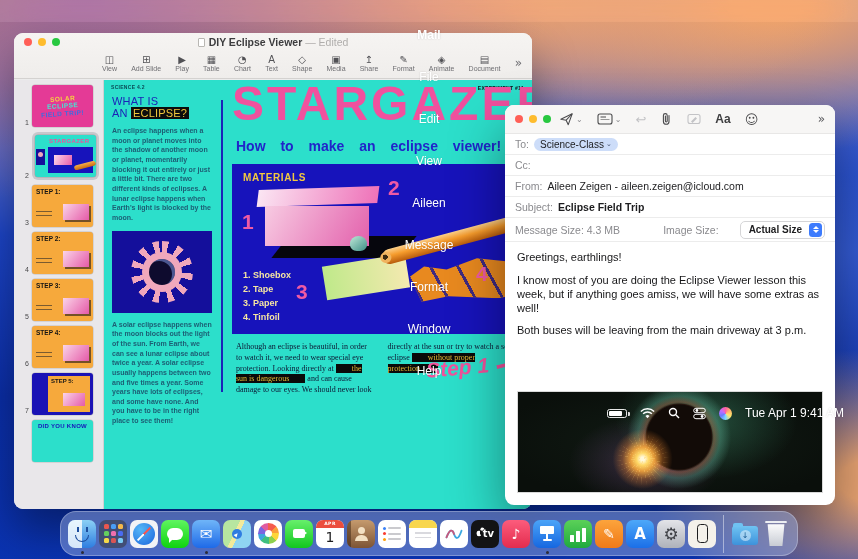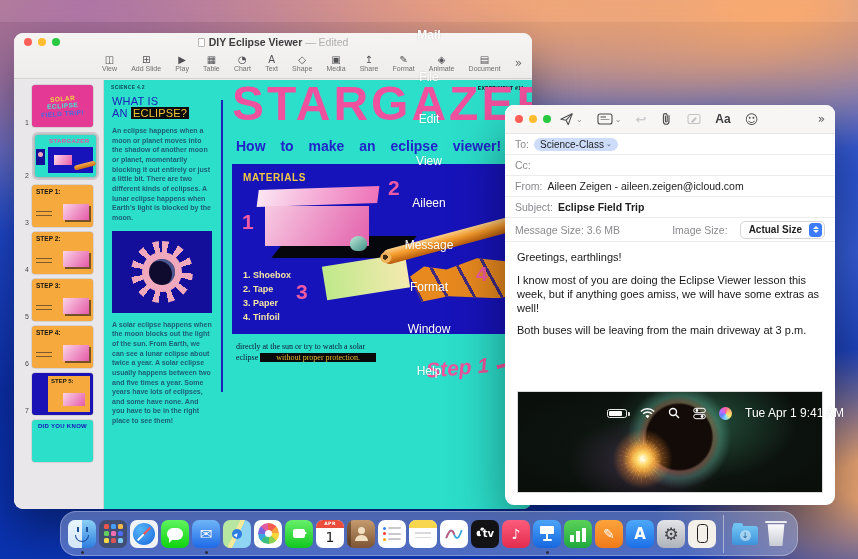--- a/index.html
+++ b/index.html
@@ -146,21 +146,21 @@
   .aa { font-size:12px; font-weight:600; color:#3e3e40; }
   .movf { margin-left:auto; font-size:12px; color:#5a5a5e; font-family:"DejaVu Sans",sans-serif; }
   .mrow { display:flex; align-items:center; padding:0 10px; height:21px; border-bottom:1px solid #ececec;
     font-size:10.5px; color:#8a8a8e; flex:none; }
   .mrow .val { color:#1d1d1f; margin-left:5px; }
   .mrow .val.b { font-weight:700; }
   .token { display:inline-flex; align-items:center; margin-left:5px; background:#cdddf9; border-radius:8px;
     padding:1px 6px; font-size:10px; color:#1c1c1e; font-weight:500; gap:2px; }
   .token .tch { font-family:"DejaVu Sans",sans-serif; font-size:7px; color:#44506e; }
   .sizesrow { height:24px; }
-  .sizesrow .right { margin-left:auto; display:flex; align-items:center; gap:12px; }
+  .sizesrow .right { margin-left:auto; display:flex; align-items:center; gap:21px; }
   .imgsize { display:flex; align-items:center; border:1px solid #d5d5d7; border-radius:5px; background:#fff;
     padding:1px 2px 1px 8px; color:#1d1d1f; font-size:10px; font-weight:600; }
   .stepper { width:13px; height:14px; margin-left:7px; background:#3d7bfd; border-radius:3.5px;
     display:flex; flex-direction:column; align-items:center; justify-content:center; gap:1px; }
   .stepper .up { width:0; height:0; border-left:3px solid transparent; border-right:3px solid transparent; border-bottom:3.5px solid #fff; }
   .stepper .dn { width:0; height:0; border-left:3px solid transparent; border-right:3px solid transparent; border-top:3.5px solid #fff; }
   .mbody { flex:1; padding:9px 12px 8px; font-size:11px; line-height:1.26; color:#161618; overflow:hidden; }
   .mbody p { margin-bottom:9px; }
   .photo { flex:none; margin:1px 12px 12px; height:102px; border:1px solid #d9d9d9; position:relative;
     background-color:#0b110d;
@@ -474,20 +474,23 @@
         <div class="matlist">
           <div>1. Shoebox</div>
           <div>2. Tape</div>
           <div>3. Paper</div>
           <div>4. Tinfoil</div>
         </div>
       </div>
 
       <div class="warn">
         <div class="col">
+          <span>Although an eclipse is beautiful, in order to watch it, we need to wear special eye protection. Looking directly at </span><span class="hl">the sun is dangerous</span><span> and can cause damage to our eyes. We should never look</span>
+        </div>
+        <div class="col">
           <span>directly at the sun or try to watch a solar eclipse </span><span class="hl">without proper protection.</span>
         </div>
       </div>
 
       <div class="step1">Step 1</div>
       <div class="step-arrow"></div>
     </div>
   </div>
 
   <div class="mail">
@@ -547,21 +550,21 @@
     </div>
     <div class="mrow">
       <span>From:</span>
       <span class="val">Aileen Zeigen - aileen.zeigen@icloud.com</span>
     </div>
     <div class="mrow">
       <span>Subject:</span>
       <span class="val b">Eclipse Field Trip</span>
     </div>
     <div class="mrow sizesrow">
-      <span>Message Size: 3.6 MB</span>
+      <span>Message Size: 4.3 MB</span>
       <span class="right">
         <span>Image Size:</span>
         <span class="imgsize">
           <span>Actual Size</span>
           <span class="stepper">
               <i class="up"></i>
               <i class="dn"></i>
             </span>
         </span>
       </span>

